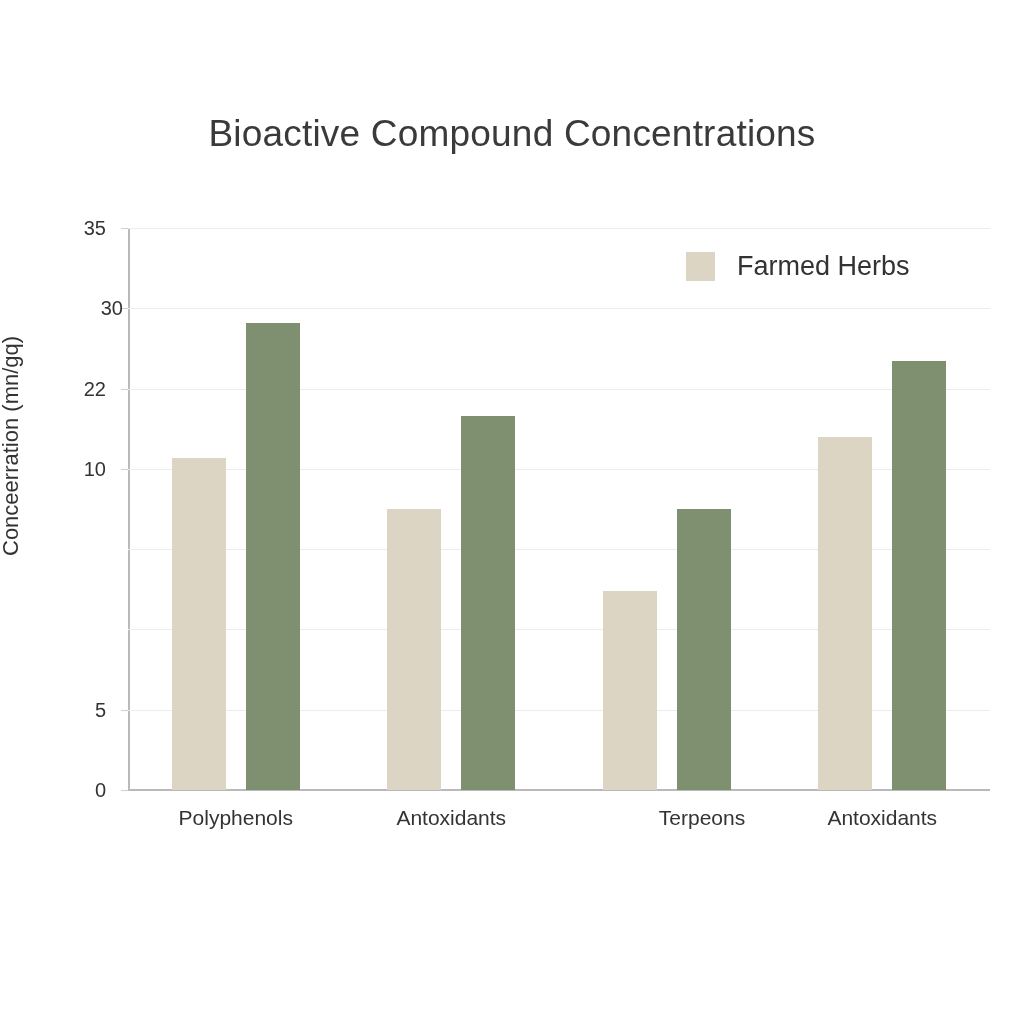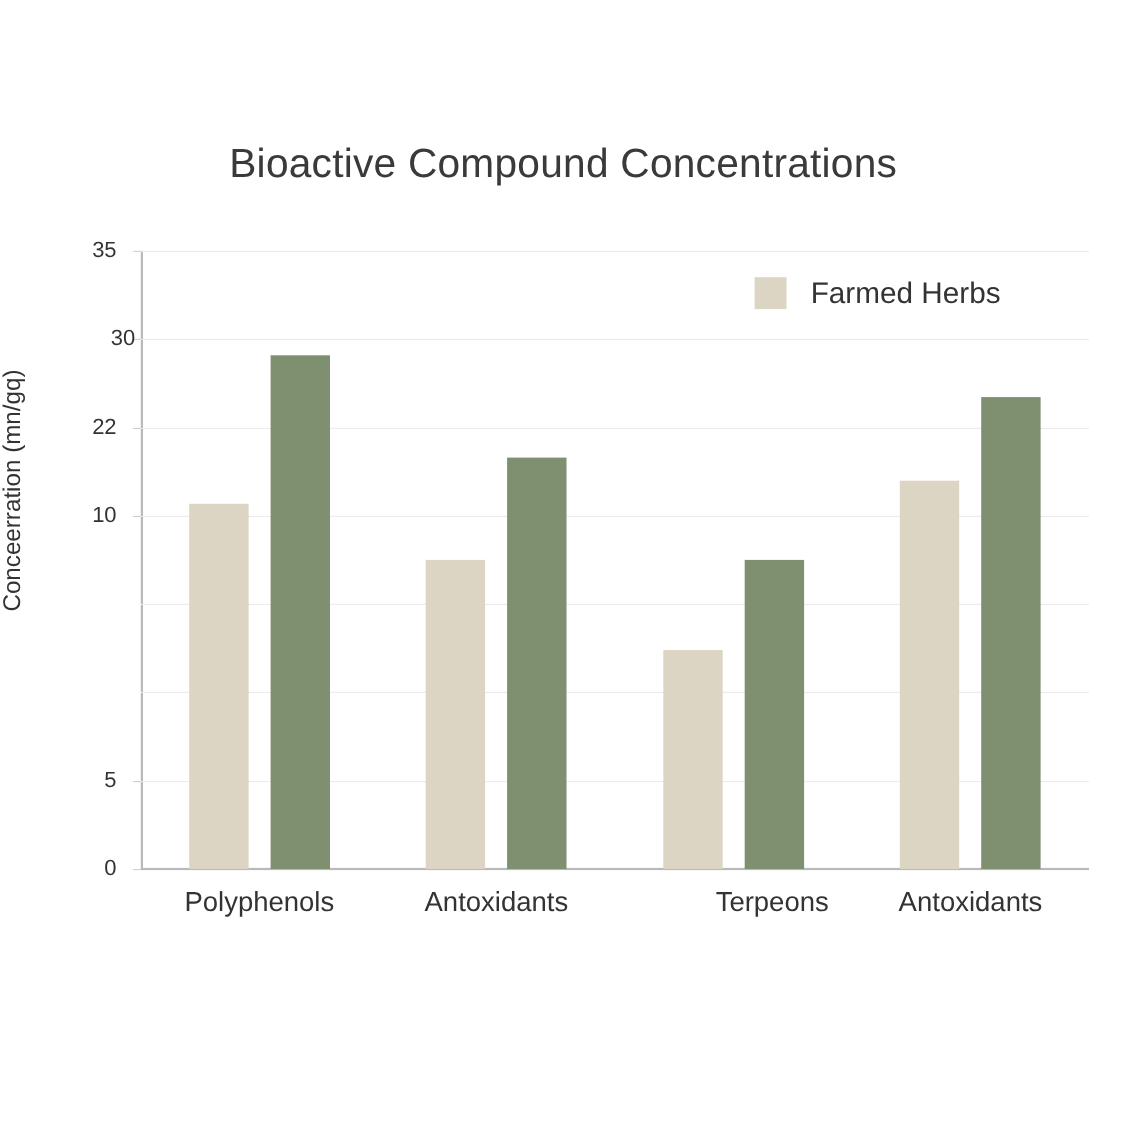--- a/index.html
+++ b/index.html
@@ -14,21 +14,21 @@
     height: 1024px;
     background: #ffffff;
     font-family: "Liberation Sans", sans-serif;
     overflow: hidden;
   }
 
   
   #chart-title {
     position: absolute;
     left: 0;
-    top: 128px;
+    top: 113px;
     width: 1024px;
     text-align: center;
     font-size: 37px;
     font-weight: 400;
     color: #3a3a3a;
     letter-spacing: 0.2px;
     white-space: nowrap;
   }
 
   
@@ -98,21 +98,21 @@
     position: absolute;
     bottom: 0;
   }
   .bar-farmed { background: #dcd5c3; }
   .bar-wild   { background: #7e9070; }
 
   
   .x-cat-label {
     position: absolute;
     top: 806px;
-    font-size: 25px;
+    font-size: 21px;
     color: #333333;
     text-align: center;
     white-space: nowrap;
     transform: translateX(-50%);
   }
 
   
   #legend {
     position: absolute;
     left: 686px;

